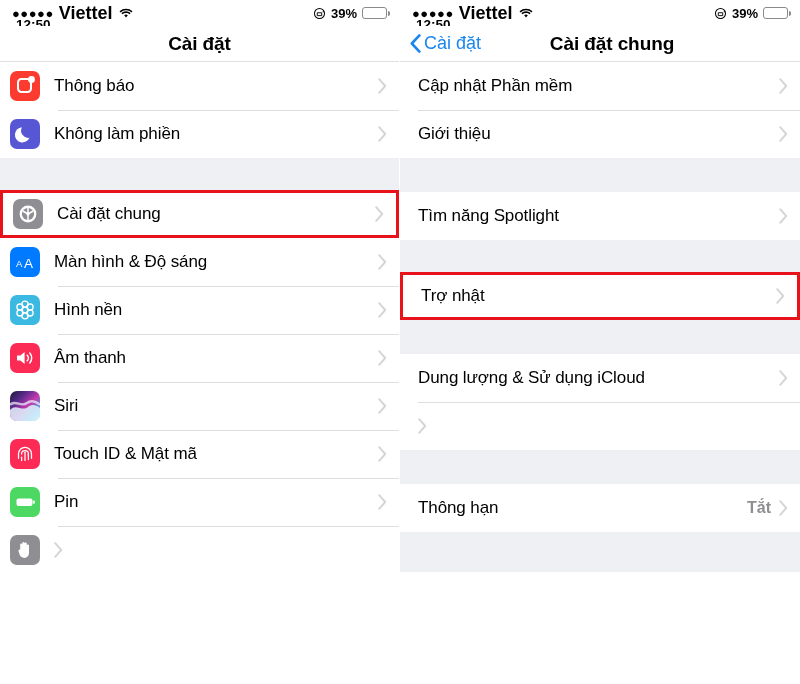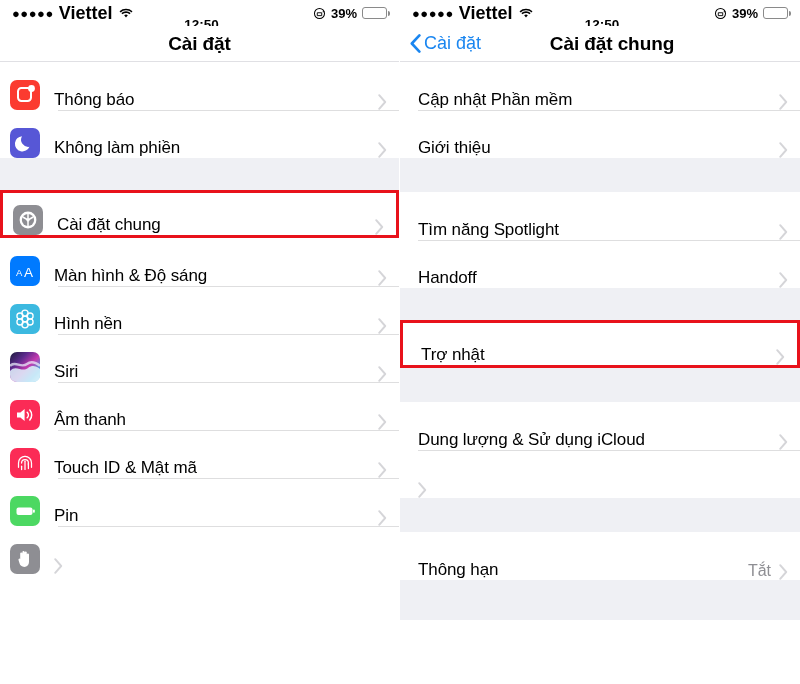--- a/index.html
+++ b/index.html
@@ -40,22 +40,21 @@
     background: #fff;
     position: relative;
   }
   .sb-left { display: flex; align-items: center; gap: 5px; }
   .dots { letter-spacing: 0.5px; font-size: 13px; line-height: 1; }
   .carrier { font-size: 18px; font-weight: bold; }
   .wifi-icon { display: inline-block; width: 14px; height: 11px; position: relative; margin-left: 2px; }
   .wifi-icon svg { display: block; }
   .sb-center {
     position: absolute;
-    left: 4px; right: 0;
-    text-align: center;
+    left: 16px; right: 0;
     font-size: 13.5px;
     font-weight: bold;
     pointer-events: none;
     margin-top: 22px;
   }
   .sb-right {
     margin-left: auto;
     display: flex;
     align-items: center;
     gap: 5px;
@@ -124,21 +123,21 @@
 
   
   .list { background: #eff0f4; }
   .gap {
     background: #eff0f4;
   }
   .group { background: #ffffff; }
 
   .row {
     display: flex;
-    align-items: flex-end;
+    align-items: center;
     height: 48px;
     background: #ffffff;
     padding-left: 10px;
     padding-right: 12px;
     position: relative;
   }
   .row + .row::before {
     content: "";
     position: absolute;
     top: 0;
@@ -164,20 +163,21 @@
   .row-label {
     font-size: 17px;
     color: #000;
     flex: 1;
     letter-spacing: -0.1px;
   }
   .row-value {
     font-size: 16px;
     color: #8e8e93;
     margin-right: 8px;
+    font-weight: bold;
   }
   .chev {
     width: 9px; height: 16px;
     flex: 0 0 9px;
     opacity: 0.75;
   }
 
   
   .highlight-wrap { position: relative; }
   .highlight-wrap .row {
@@ -321,43 +321,43 @@
                 </g>
               </svg>
           </span>
           <span class="row-label">Hình nền</span>
           <svg class="chev" viewBox="0 0 9 16">
               <path d="M1.2 1.2L7.2 8l-6 6.8" fill="none" stroke="#c7c7cc" stroke-width="1.9" stroke-linecap="round" stroke-linejoin="round"></path>
             </svg>
         </div>
 
         <div class="row">
-          <span class="row-icon ic-siri">
-            <svg viewBox="0 0 30 30" width="30" height="30">
-                <path d="M0 19c6-7 12 2 18-3s12 1 12 1v13H0z" fill="#dff3fb" opacity="0.85"></path>
-                <path d="M0 14c5-6 11 3 17-2s13 2 13 2" fill="none" stroke="#f0f7ff" stroke-width="2.4" opacity="0.7"></path>
-              </svg>
-          </span>
-          <span class="row-label">Siri</span>
-          <svg class="chev" viewBox="0 0 9 16">
-              <path d="M1.2 1.2L7.2 8l-6 6.8" fill="none" stroke="#c7c7cc" stroke-width="1.9" stroke-linecap="round" stroke-linejoin="round"></path>
-            </svg>
-        </div>
-
-        <div class="row">
           <span class="row-icon ic-sound">
             <svg viewBox="0 0 30 30" width="30" height="30">
                 <path d="M7 12.4h3.4L14.6 9v12l-4.2-3.4H7z" fill="#fff"></path>
                 <g fill="none" stroke="#fff" stroke-width="1.5" stroke-linecap="round">
                   <path d="M17.2 12.2a4 4 0 0 1 0 5.6"></path>
                   <path d="M19.8 10a7.6 7.6 0 0 1 0 10"></path>
                 </g>
               </svg>
           </span>
           <span class="row-label">Âm thanh</span>
+          <svg class="chev" viewBox="0 0 9 16">
+              <path d="M1.2 1.2L7.2 8l-6 6.8" fill="none" stroke="#c7c7cc" stroke-width="1.9" stroke-linecap="round" stroke-linejoin="round"></path>
+            </svg>
+        </div>
+
+        <div class="row">
+          <span class="row-icon ic-siri">
+            <svg viewBox="0 0 30 30" width="30" height="30">
+                <path d="M0 19c6-7 12 2 18-3s12 1 12 1v13H0z" fill="#dff3fb" opacity="0.85"></path>
+                <path d="M0 14c5-6 11 3 17-2s13 2 13 2" fill="none" stroke="#f0f7ff" stroke-width="2.4" opacity="0.7"></path>
+              </svg>
+          </span>
+          <span class="row-label">Siri</span>
           <svg class="chev" viewBox="0 0 9 16">
               <path d="M1.2 1.2L7.2 8l-6 6.8" fill="none" stroke="#c7c7cc" stroke-width="1.9" stroke-linecap="round" stroke-linejoin="round"></path>
             </svg>
         </div>
 
         <div class="row">
           <span class="row-icon ic-touchid">
             <svg viewBox="0 0 30 30" width="30" height="30">
                 <g fill="none" stroke="#fff" stroke-width="1.25" stroke-linecap="round">
                   <path d="M15 8.4c-3.6 0-6.5 2.9-6.5 6.5v4.4"></path>
@@ -462,26 +462,20 @@
 
       <div class="gap" style="height:34px"></div>
 
       <div class="group">
         <div class="row no-icon">
           <span class="row-label">Tìm năng Spotlight</span>
           <svg class="chev" viewBox="0 0 9 16">
               <path d="M1.2 1.2L7.2 8l-6 6.8" fill="none" stroke="#c7c7cc" stroke-width="1.9" stroke-linecap="round" stroke-linejoin="round"></path>
             </svg>
         </div>
-        <div class="row no-icon">
-          <span class="row-label">Handoff</span>
-          <svg class="chev" viewBox="0 0 9 16">
-              <path d="M1.2 1.2L7.2 8l-6 6.8" fill="none" stroke="#c7c7cc" stroke-width="1.9" stroke-linecap="round" stroke-linejoin="round"></path>
-            </svg>
-        </div>
       </div>
 
       <div class="gap" style="height:32px"></div>
 
       <div class="group">
         <div class="highlight-wrap">
           <div class="row no-icon">
             <span class="row-label">Trợ nhật</span>
             <svg class="chev" viewBox="0 0 9 16">
                 <path d="M1.2 1.2L7.2 8l-6 6.8" fill="none" stroke="#c7c7cc" stroke-width="1.9" stroke-linecap="round" stroke-linejoin="round"></path>

